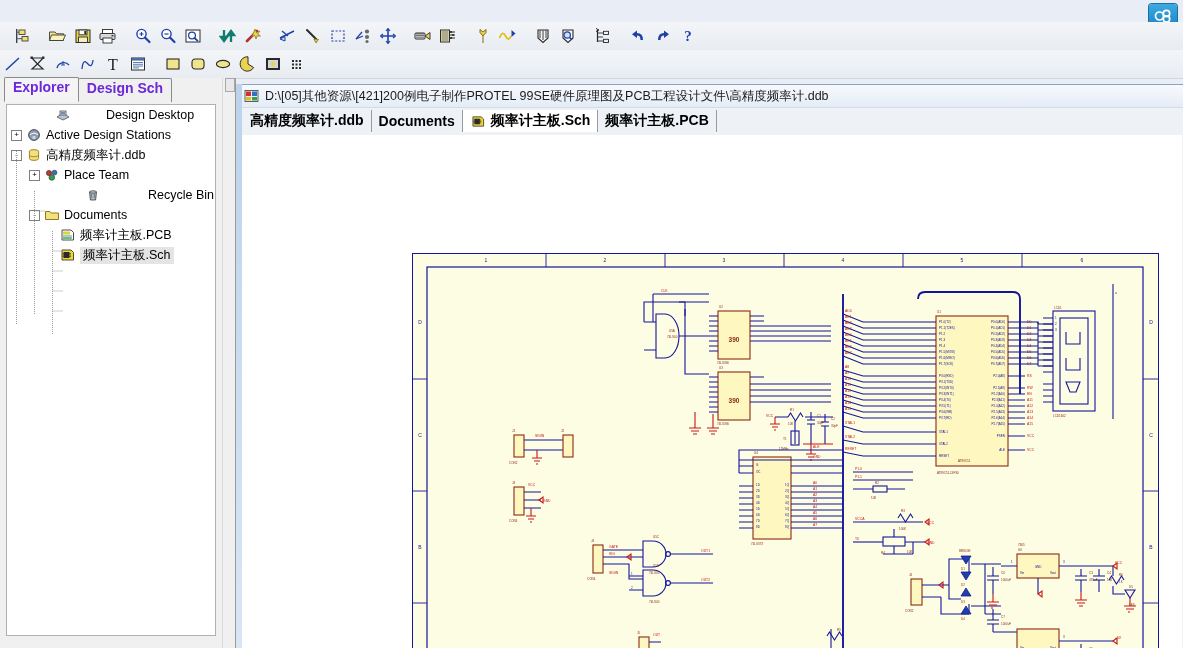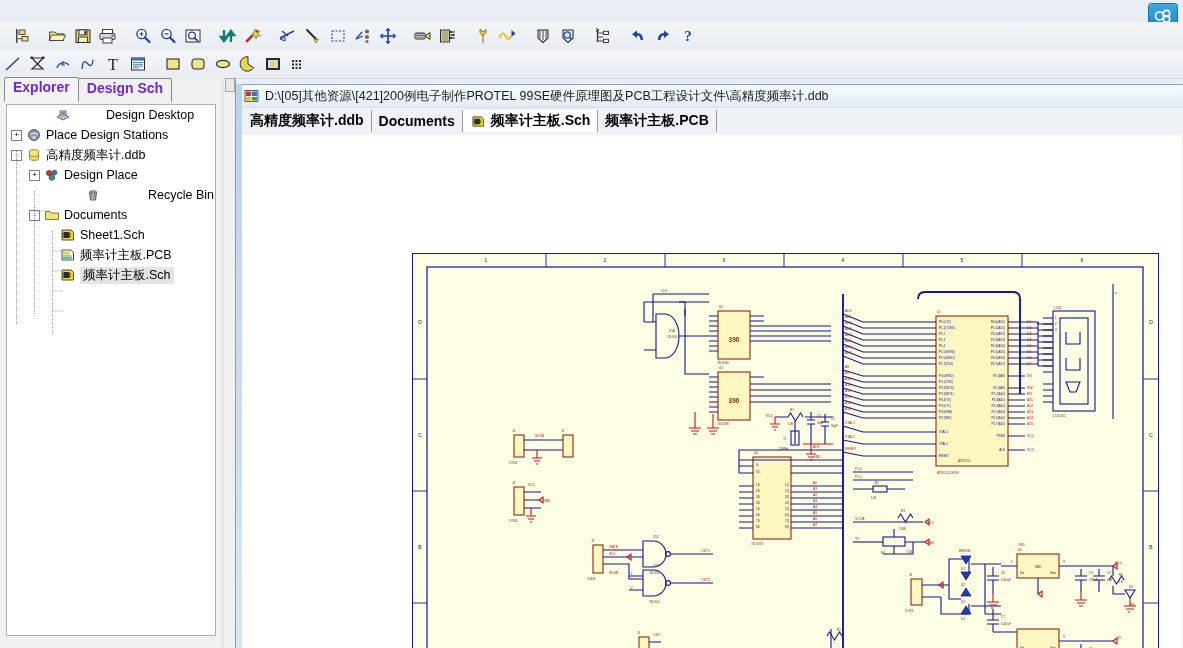--- a/index.html
+++ b/index.html
@@ -360,21 +360,21 @@
 
       <div class="tnode" style="padding-left:4px;">
         <div class="texp">+</div>
         <span class="ticon">
           <svg width="16" height="14" viewBox="0 0 16 14">
             <ellipse cx="8" cy="7" rx="5.4" ry="5.4" fill="#8c9bb0" stroke="#3a3a3a" stroke-width="0.9"></ellipse>
             <path d="M4 6.5 Q8 3.5 12 6.5" fill="none" stroke="#ffffff" stroke-width="1"></path>
             <rect x="6.5" y="8" width="3" height="3" fill="#c8d4e4"></rect>
           </svg>
         </span>
-        <span class="tlabel">Place Design Stations</span>
+        <span class="tlabel">Active Design Stations</span>
       </div>
 
       <div class="tnode" style="padding-left:4px;">
         <div class="texp">-</div>
         <span class="ticon">
           <svg width="16" height="14" viewBox="0 0 16 14">
             <ellipse cx="8" cy="3.4" rx="4.6" ry="1.8" fill="#f2e07a" stroke="#8a6a10" stroke-width="0.8"></ellipse>
             <path d="M3.4 3.4 V10.6 A4.6 1.8 0 0 0 12.6 10.6 V3.4" fill="#f2e07a" stroke="#8a6a10" stroke-width="0.8"></path>
             <path d="M3.4 7 A4.6 1.8 0 0 0 12.6 7" fill="none" stroke="#8a6a10" stroke-width="0.7"></path>
           </svg>
@@ -384,21 +384,21 @@
 
       <div class="tnode" style="padding-left:22px;">
         <div class="texp">+</div>
         <span class="ticon">
           <svg width="16" height="14" viewBox="0 0 16 14">
             <circle cx="5" cy="5" r="2.6" fill="#d03030" stroke="#3a3a3a" stroke-width="0.7"></circle>
             <circle cx="10.5" cy="4.6" r="2.4" fill="#3070c8" stroke="#3a3a3a" stroke-width="0.7"></circle>
             <circle cx="7.8" cy="9.5" r="2.8" fill="#30a050" stroke="#3a3a3a" stroke-width="0.7"></circle>
           </svg>
         </span>
-        <span class="tlabel">Design Place</span>
+        <span class="tlabel">Place Team</span>
       </div>
 
       <div class="tnode" style="padding-left:22px;gap:43px;">
         <div class="tspacer"></div>
         <span class="ticon">
           <svg width="16" height="14" viewBox="0 0 16 14">
             <path d="M4.5 4 H11.5 L10.6 12 H5.4 Z" fill="#b0b8c4" stroke="#3a3a3a" stroke-width="0.8"></path>
             <ellipse cx="8" cy="4" rx="3.5" ry="1.2" fill="#c8d0da" stroke="#3a3a3a" stroke-width="0.8"></ellipse>
             <path d="M6.4 6 L6.8 10 M9.6 6 L9.2 10" stroke="#5a5a5a" stroke-width="0.7"></path>
           </svg>
@@ -410,31 +410,20 @@
         <div class="texp">-</div>
         <span class="ticon">
           <svg width="16" height="14" viewBox="0 0 16 14">
             <path d="M1.5 3.5 H6 L7.2 5 H14.5 V11.5 H1.5 Z" fill="#f2e07a" stroke="#8a6a10" stroke-width="0.9"></path>
           </svg>
         </span>
         <span class="tlabel">Documents</span>
       </div>
 
 
-      <div class="tnode" style="padding-left:40px;">
-        <div class="tspacer"></div>
-        <span class="ticon">
-          <svg width="16" height="14" viewBox="0 0 16 14">
-            <path d="M2 2 H11 L13.5 4.5 V12 H2 Z" fill="#f0d830" stroke="#3a3a3a" stroke-width="0.9"></path>
-            <rect x="3.5" y="4" width="6" height="6" fill="#2a2a2a"></rect>
-            <path d="M3.5 5.5 H2.4 M3.5 7 H2.4 M3.5 8.5 H2.4 M9.5 5.5 H11 M9.5 7 H11 M9.5 8.5 H11" stroke="#2a2a2a" stroke-width="0.7"></path>
-          </svg>
-        </span>
-        <span class="tlabel">Sheet1.Sch</span>
-      </div>
 
       <div class="tnode" style="padding-left:40px;">
         <div class="tspacer"></div>
         <span class="ticon">
           <svg width="16" height="14" viewBox="0 0 16 14">
             <path d="M2 2 H11 L13.5 4.5 V12 H2 Z" fill="#ffffff" stroke="#3a3a3a" stroke-width="0.9"></path>
             <rect x="3" y="3.5" width="7" height="3" fill="#e0d040"></rect>
             <rect x="3" y="7.5" width="8.5" height="3.5" fill="#30a050"></rect>
             <path d="M3 8.5 H11 M3 10 H11" stroke="#ffffff" stroke-width="0.6"></path>
           </svg>

